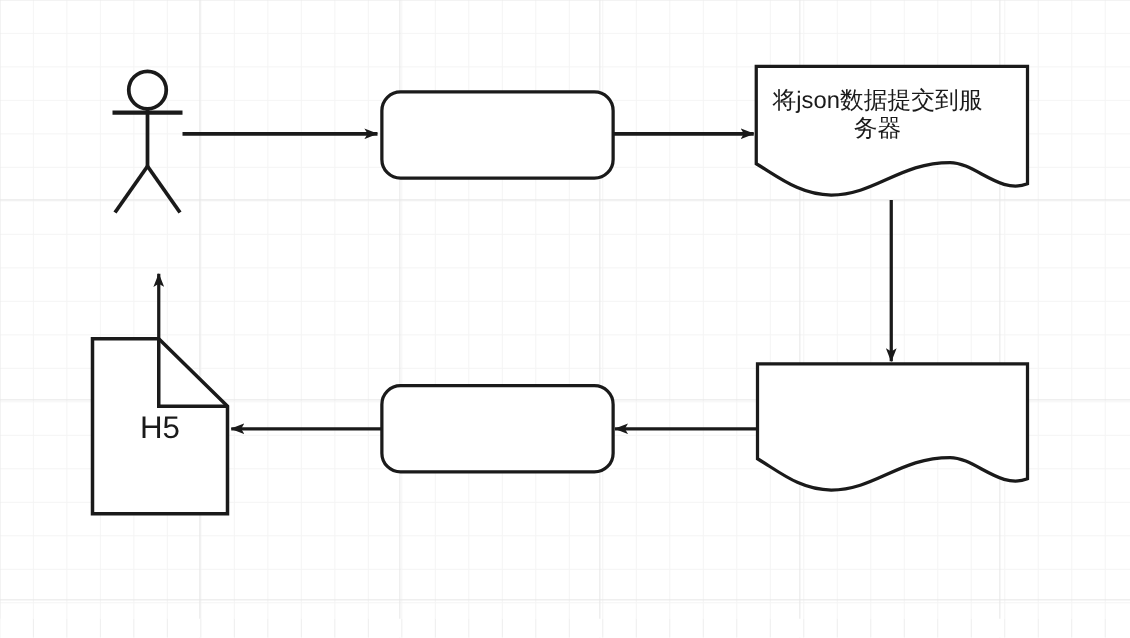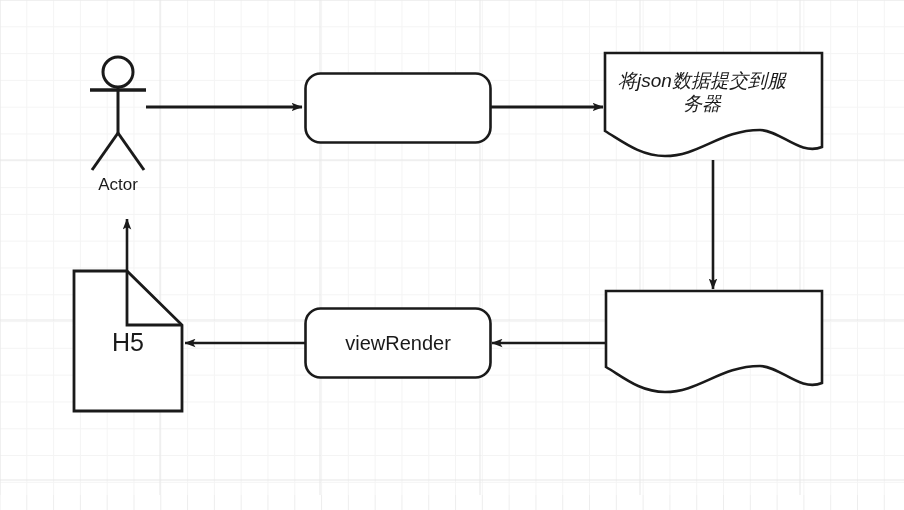--- a/index.html
+++ b/index.html
@@ -67,21 +67,20 @@
   }
   .lbl-preview-action {
     left: 305px; top: 73px; width: 186px; height: 70px;
     font-size: 19px;
   }
   .lbl-submit-json {
     left: 606px; top: 54px; width: 192px; height: 76px;
     font-size: 19px;
     padding: 0 12px;
     box-sizing: border-box;
-    font-style: italic;
   }
   .lbl-delay-jump {
     left: 606px; top: 292px; width: 216px; height: 72px;
     font-size: 19px;
     padding: 0 8px;
     box-sizing: border-box;
   }
   .lbl-view-render {
     left: 305px; top: 308px; width: 186px; height: 70px;
     font-size: 20px;
@@ -155,23 +154,21 @@
     <line x1="713" y1="160" x2="713" y2="289" stroke="#1a1a1a" stroke-width="2.6" marker-end="url(#arrowhead)"></line>
 
     <line x1="605" y1="343" x2="492" y2="343" stroke="#1a1a1a" stroke-width="2.6" marker-end="url(#arrowhead)"></line>
 
     <line x1="305" y1="343" x2="185" y2="343" stroke="#1a1a1a" stroke-width="2.6" marker-end="url(#arrowhead)"></line>
 
     <line x1="127" y1="271" x2="127" y2="219" stroke="#1a1a1a" stroke-width="2.6" marker-end="url(#arrowhead)"></line>
 
   </svg>
 
-  <div class="shape-label lbl-actor">Actor</div>
 
 
   <div class="shape-label lbl-submit-json">将json数据提交到服务器</div>
 
 
-  <div class="shape-label lbl-view-render">viewRender</div>
 
   <div class="shape-label lbl-h5">H5</div>
 
 </div>
 
 </body></html>

